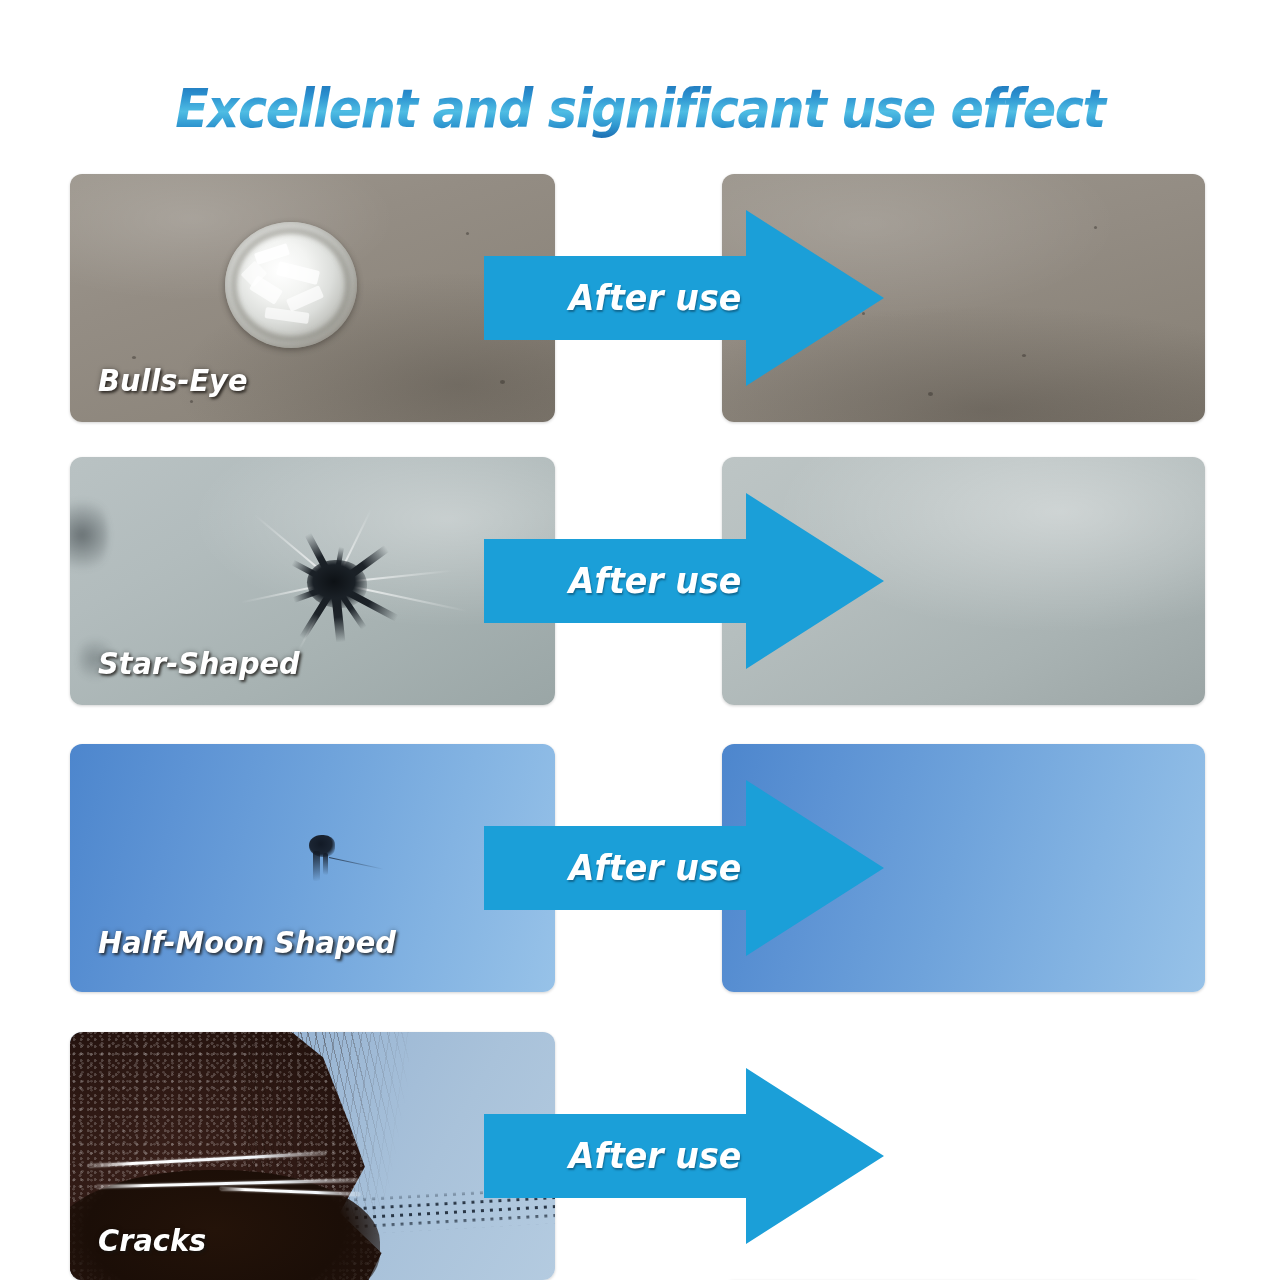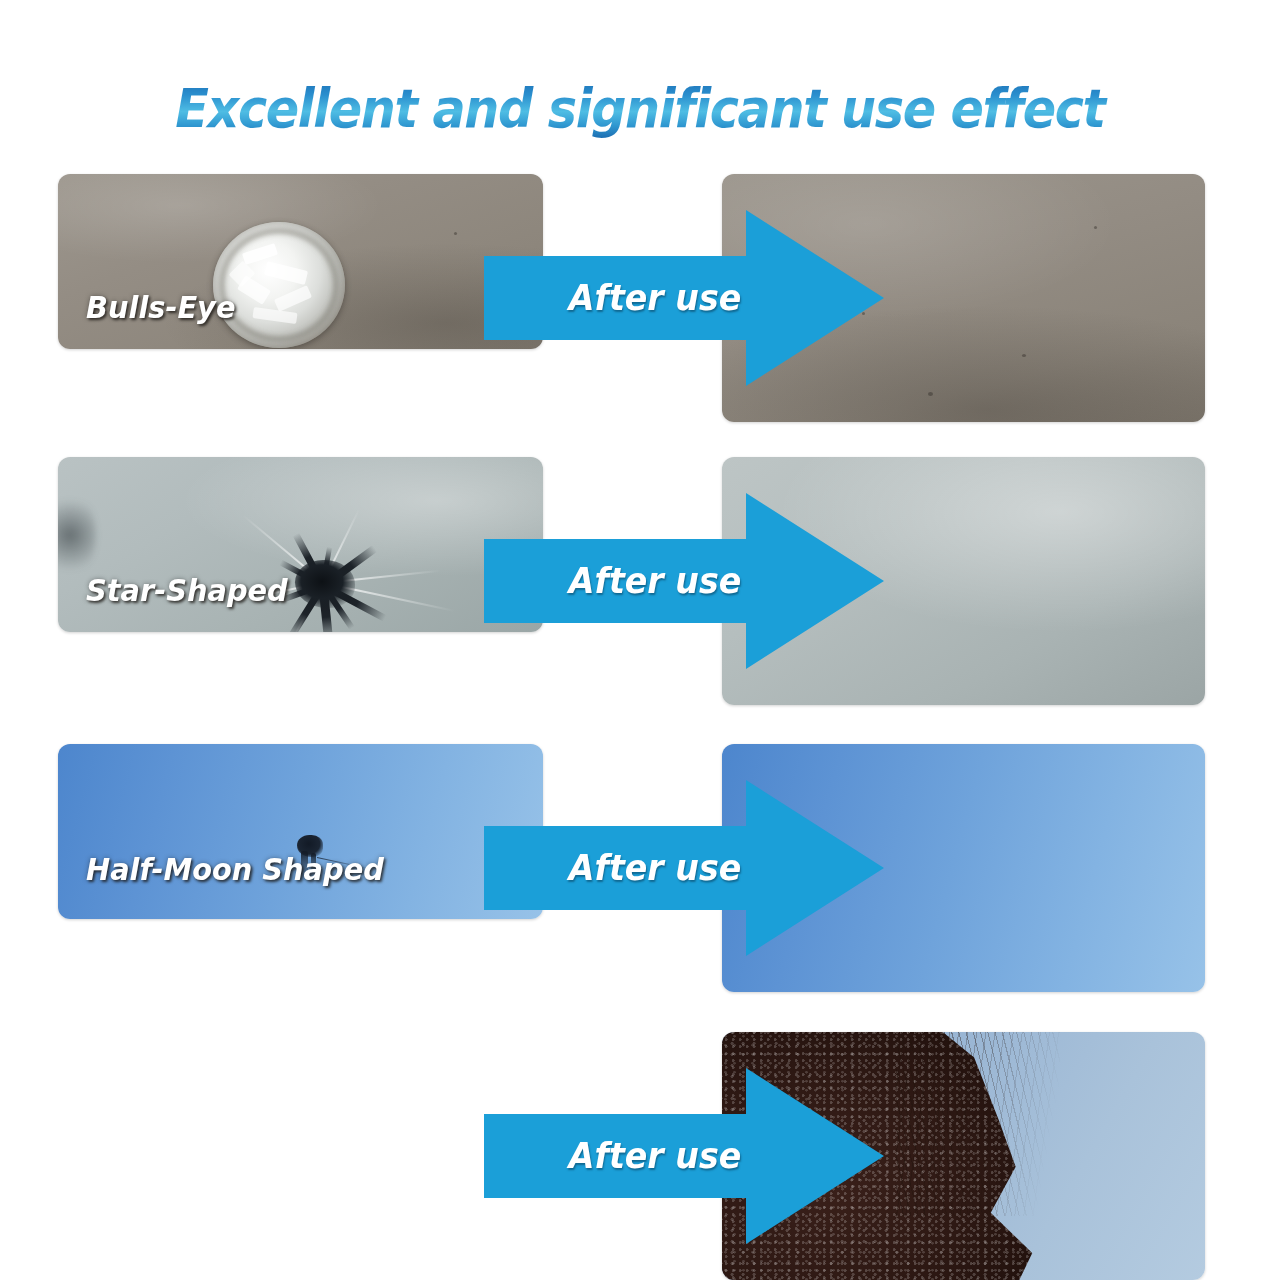--- a/index.html
+++ b/index.html
@@ -39,21 +39,21 @@
   .row.r2{top:413px;}
   .row.r3{top:700px;}
   .row.r4{top:988px;}
 
   .panel{
     position:absolute;
     border-radius:12px;
     overflow:hidden;
     box-shadow:0 1px 3px rgba(0,0,0,0.18);
   }
-  .panel.left{left:58px;width:485px;height:175px;}
+  .panel.left{left:70px;width:485px;height:248px;}
   .panel.right{left:722px;width:483px;height:248px;}
 
   
   .bg-grey{
     background:
       radial-gradient(ellipse 70% 55% at 25% 18%, rgba(255,255,255,0.16), rgba(255,255,255,0) 60%),
       radial-gradient(ellipse 90% 70% at 80% 85%, rgba(60,55,48,0.30), rgba(0,0,0,0) 65%),
       linear-gradient(160deg,#9d978e 0%,#948d84 35%,#8d867c 70%,#837c72 100%);
   }
   .bg-grey.clean{
@@ -330,20 +330,30 @@
     <div class="arrow">
       <svg viewBox="0 0 400 248" preserveAspectRatio="none" aria-hidden="true">
         <polygon points="0,82 262,82 262,36 400,124 262,212 262,166 0,166" fill="#1b9fd8"></polygon>
       </svg>
       <div class="arrow-label">After use</div>
     </div>
   </div>
 
   <div class="row r4">
 
+    <div class="panel left bg-wind">
+      <div class="foliage"></div>
+      <div class="hairs"></div>
+      <div class="frit"></div>
+      <div class="darkblob" style="left:-20px;bottom:-40px;width:330px;height:150px;"></div>
+      <div class="crackline" style="left:18px;top:126px;width:238px;transform:rotate(-3deg);"></div>
+      <div class="crackline" style="left:26px;top:150px;width:262px;transform:rotate(-1.4deg);"></div>
+      <div class="crackline" style="left:150px;top:158px;width:140px;transform:rotate(2.4deg);height:2.5px;"></div>
+      <div class="caption r4">Cracks</div>
+    </div>
 
     <div class="panel right bg-wind">
       <div class="foliage"></div>
       <div class="hairs"></div>
 
     </div>
 
     <div class="arrow">
       <svg viewBox="0 0 400 248" preserveAspectRatio="none" aria-hidden="true">
         <polygon points="0,82 262,82 262,36 400,124 262,212 262,166 0,166" fill="#1b9fd8"></polygon>

